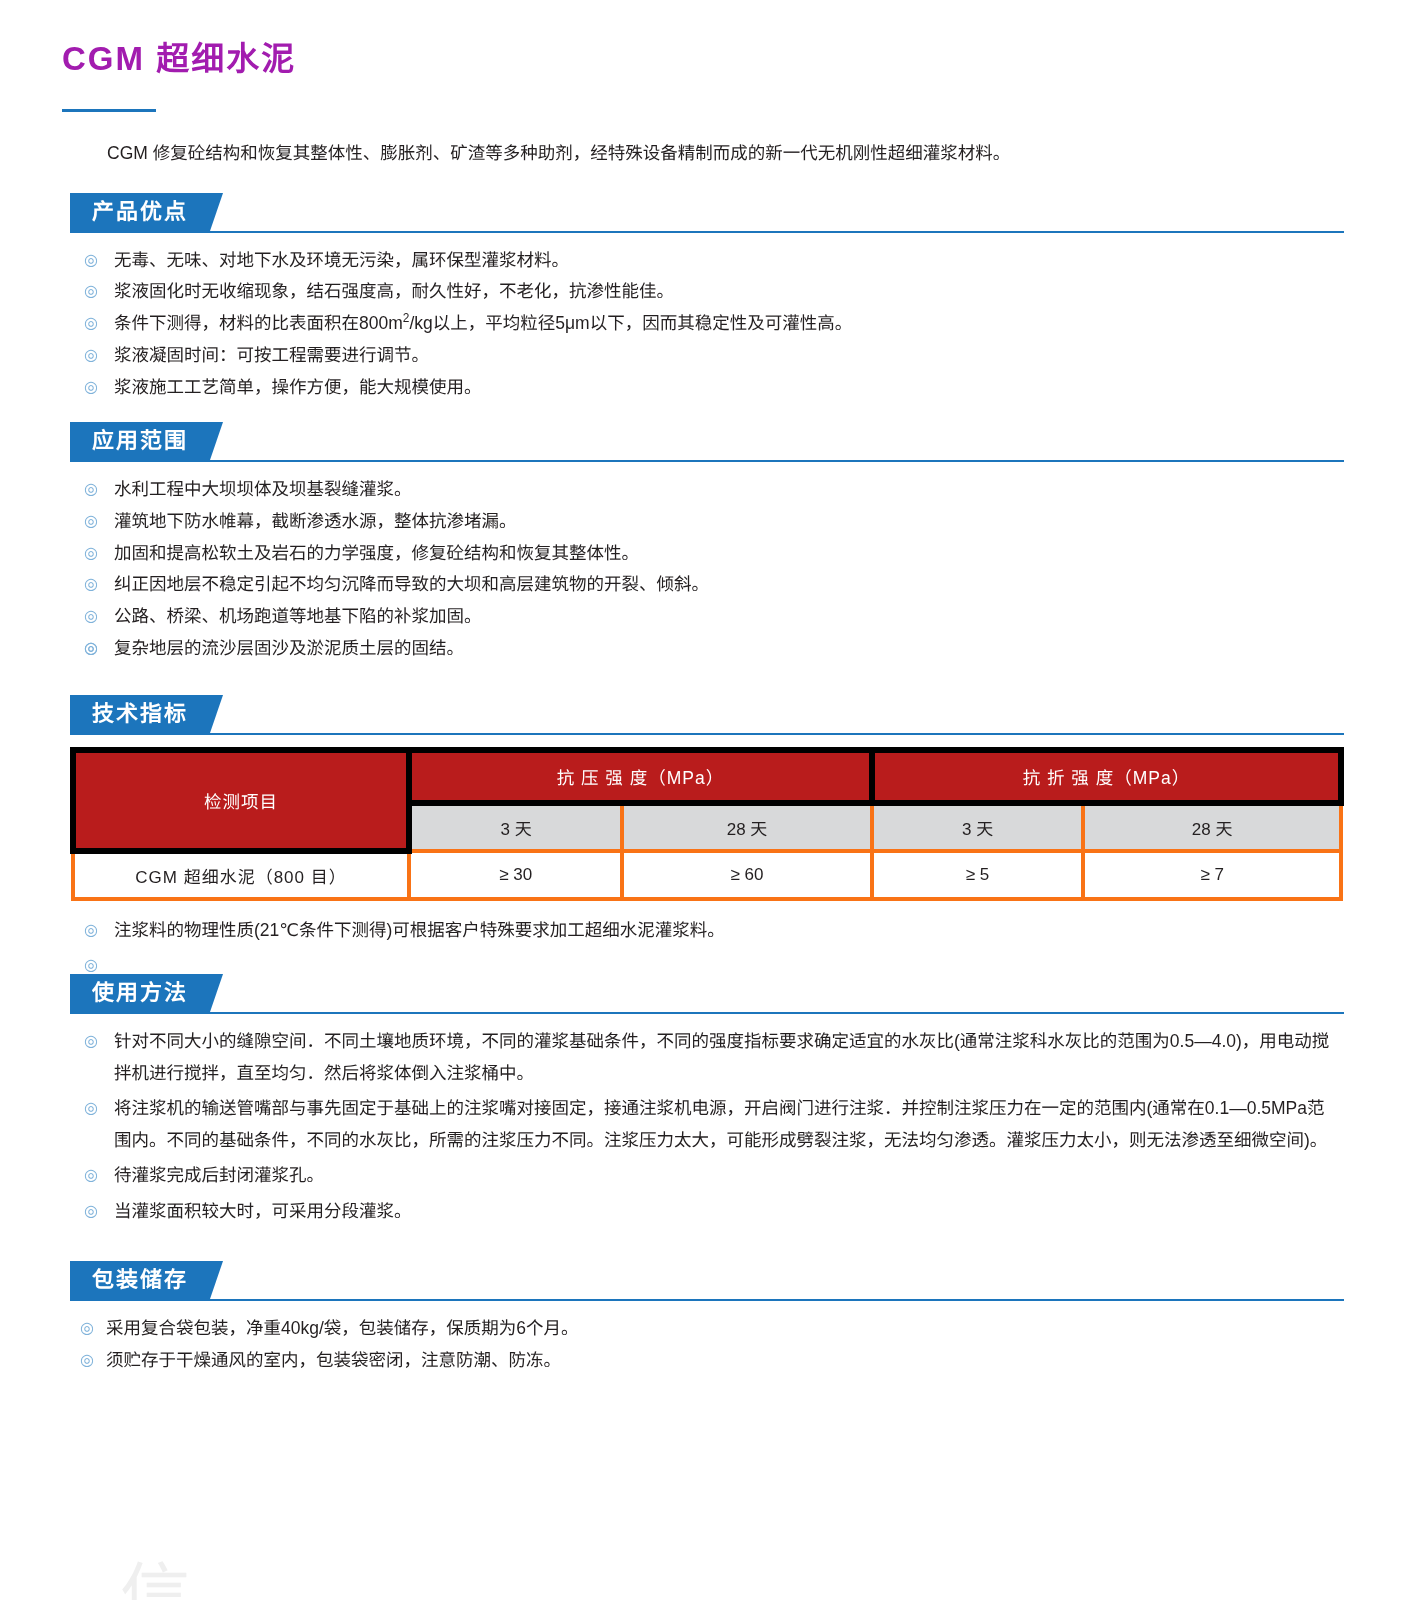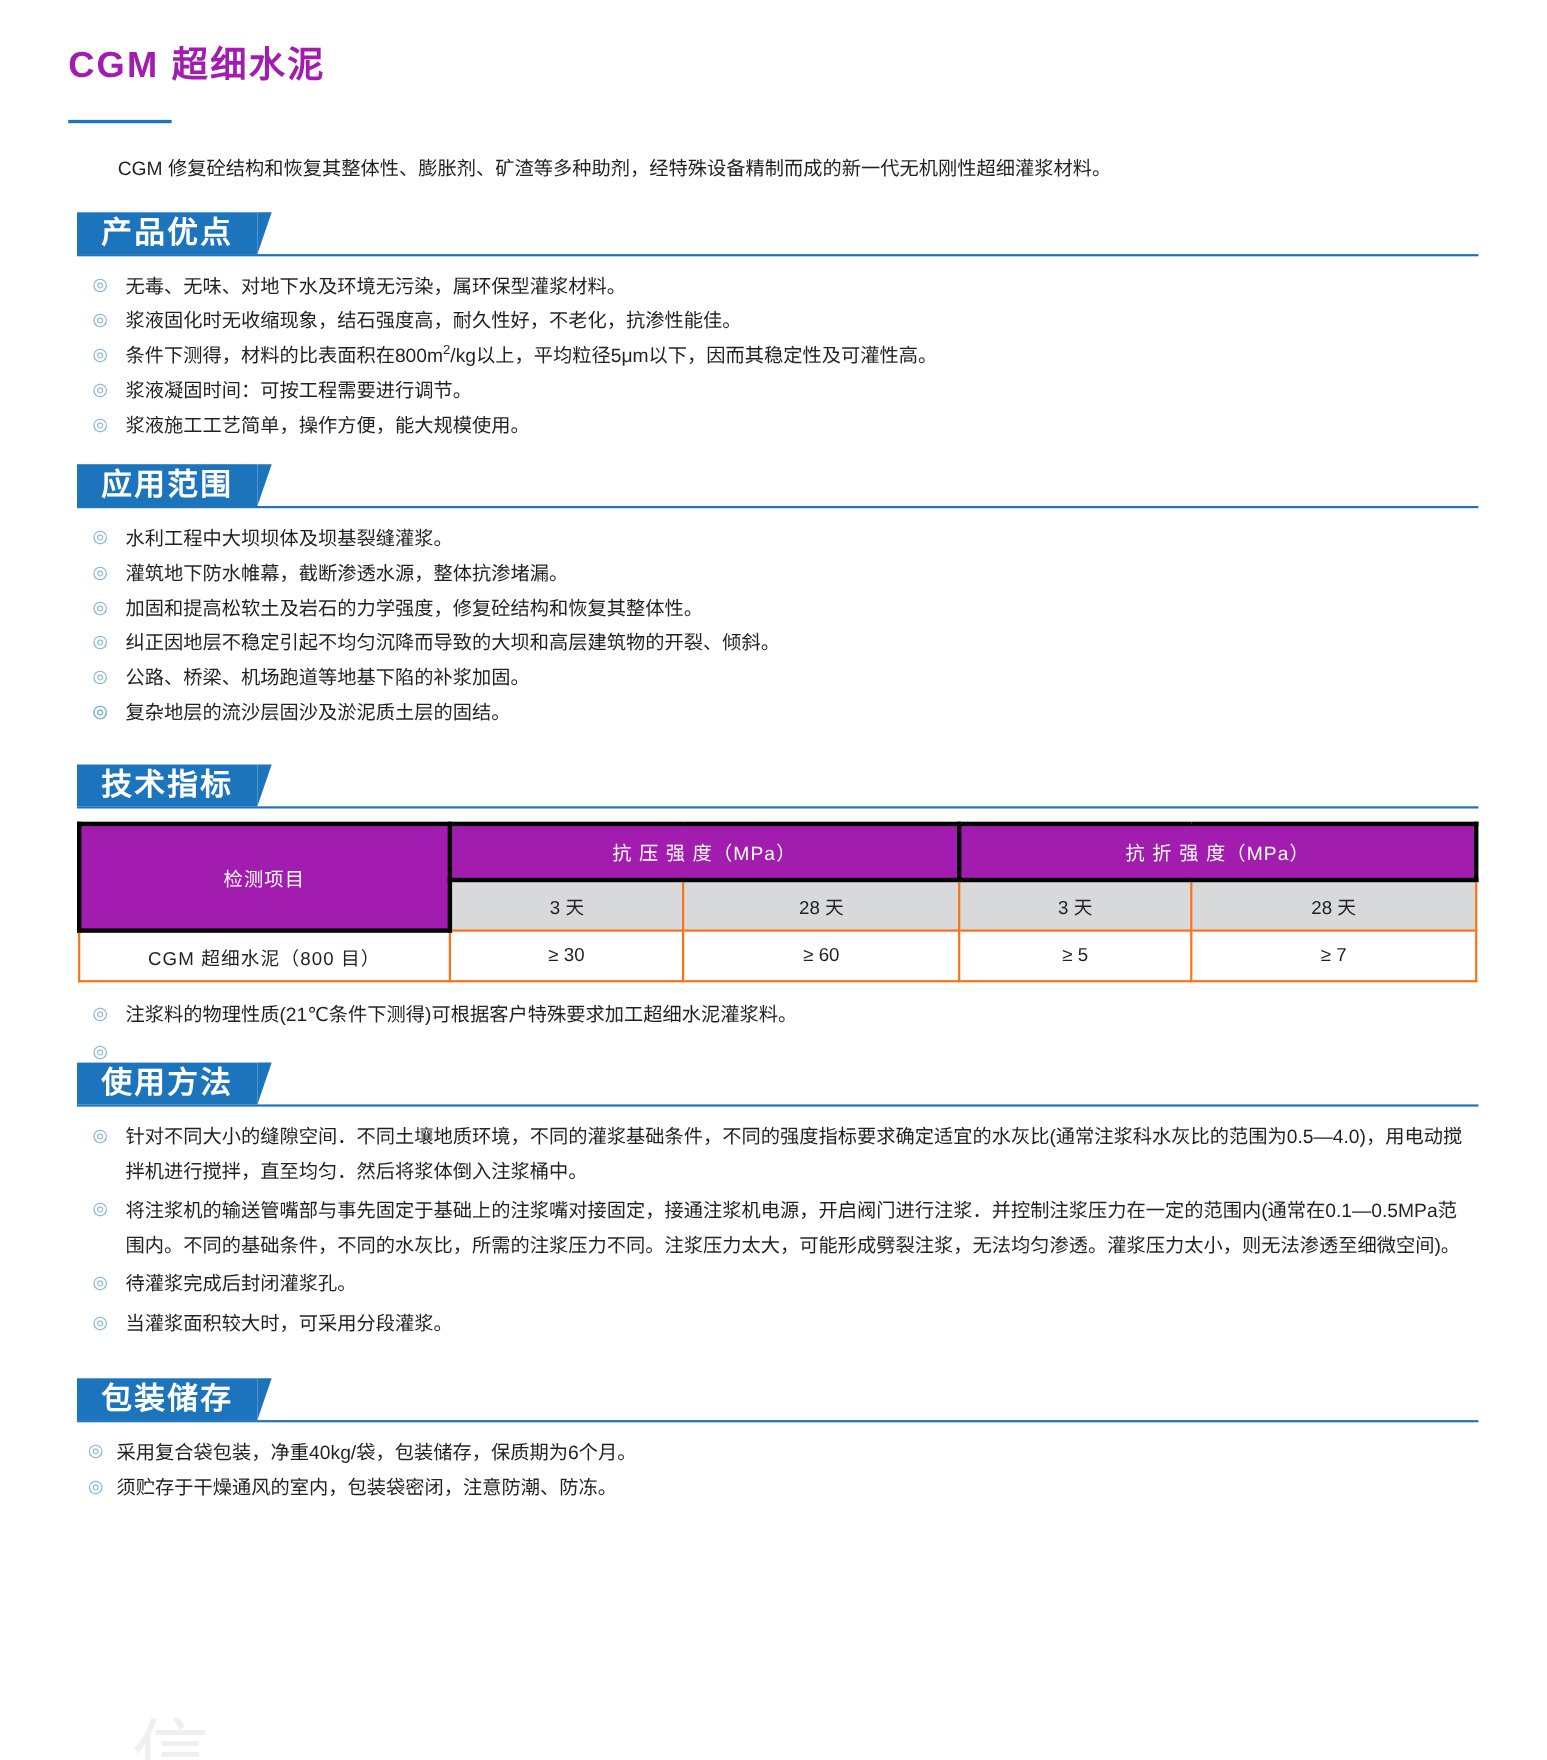--- a/index.html
+++ b/index.html
@@ -57,21 +57,21 @@
     margin-bottom: 12px;
     margin-top: 18px;
   }
   .section-head .tagbox {
     position: absolute;
     left: 8px;
     top: 0;
     height: 38px;
     background: #1c75bc;
     color: #ffffff;
-    font-size: 28px;
+    font-size: 22px;
     font-weight: bold;
     letter-spacing: 2px;
     line-height: 38px;
     padding: 0 22px 0 22px;
     z-index: 2;
   }
   .section-head .tagbox::after {
     content: "";
     position: absolute;
     right: -13px;
@@ -113,32 +113,32 @@
 
   
   table.spec {
     border-collapse: collapse;
     width: 100%;
     margin: 10px 0 14px 8px;
     width: calc(100% - 8px);
     font-size: 17px;
   }
   table.spec th, table.spec td {
-    border: 2px solid #f97316;
+    border: 4px solid #f97316;
     text-align: center;
     padding: 9px 4px;
     font-weight: normal;
   }
   table.spec thead th {
-    background: #a21caf;
+    background: #b91c1c;
     color: #ffffff;
     font-size: 17.5px;
     letter-spacing: 1px;
     padding: 11px 4px;
-    border: 4px solid #000000;
+    border: 6px solid #000000;
   }
   table.spec tr.subhead td {
     background: #d8d9da;
     color: #231f20;
   }
   table.spec tr.datarow td {
     background: #ffffff;
   }
   table.spec td.item-name { letter-spacing: 1px; text-align: center; }
 

